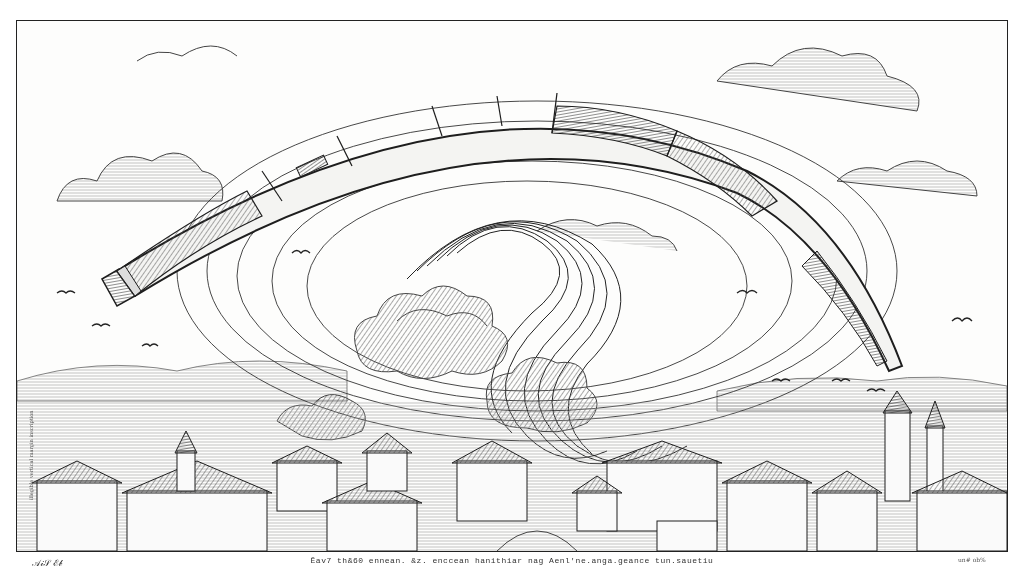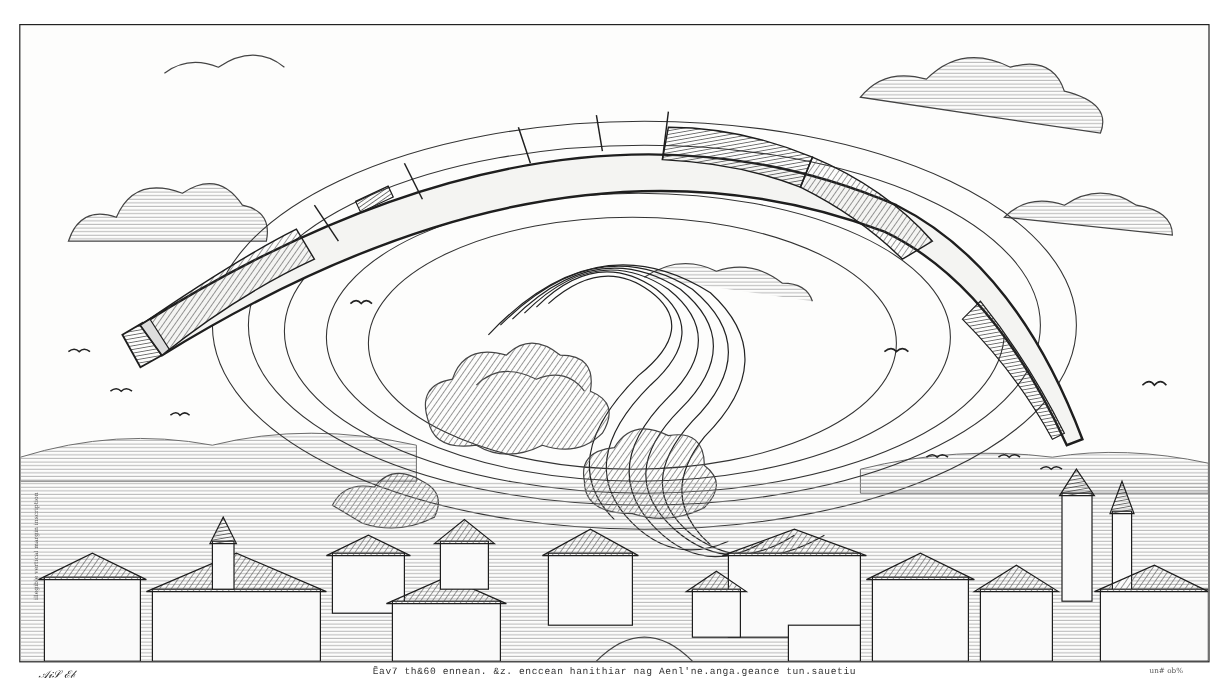--- a/index.html
+++ b/index.html
@@ -1,20 +1,20 @@
 <!DOCTYPE html>
 <html><head>
 <meta charset="utf-8">
 <style>
   html,body{margin:0;padding:0;background:#ffffff;}
   body{width:1024px;height:576px;overflow:hidden;position:relative;font-family:"DejaVu Serif",serif;}
   .frame{position:absolute;left:16px;top:20px;width:990px;height:530px;border:1.5px solid #222;background:#fdfdfc;overflow:hidden;}
   svg{display:block;}
   .caption{position:absolute;left:0;width:1024px;top:556px;text-align:center;font-size:8px;letter-spacing:0.5px;color:#333;font-family:Liberation Mono, monospace;}
-  .sig-left{position:absolute;left:32px;top:558px;font-size:9px;font-style:italic;color:#333;}
+  .sig-left{position:absolute;left:32px;top:558px;font-size:9px;color:#333;}
   .sig-right{position:absolute;left:958px;top:556px;font-size:6px;color:#555;}
   .side-text{position:absolute;left:28px;top:360px;height:140px;width:10px;writing-mode:vertical-rl;transform:rotate(180deg);font-size:5px;color:#555;overflow:hidden;}
 </style>
 </head>
 <body>
 
 <div class="frame">
   <svg width="990" height="530" viewBox="0 0 990 530">
     <defs>
       <pattern id="hatch" width="4" height="4" patternUnits="userSpaceOnUse" patternTransform="rotate(35)">

